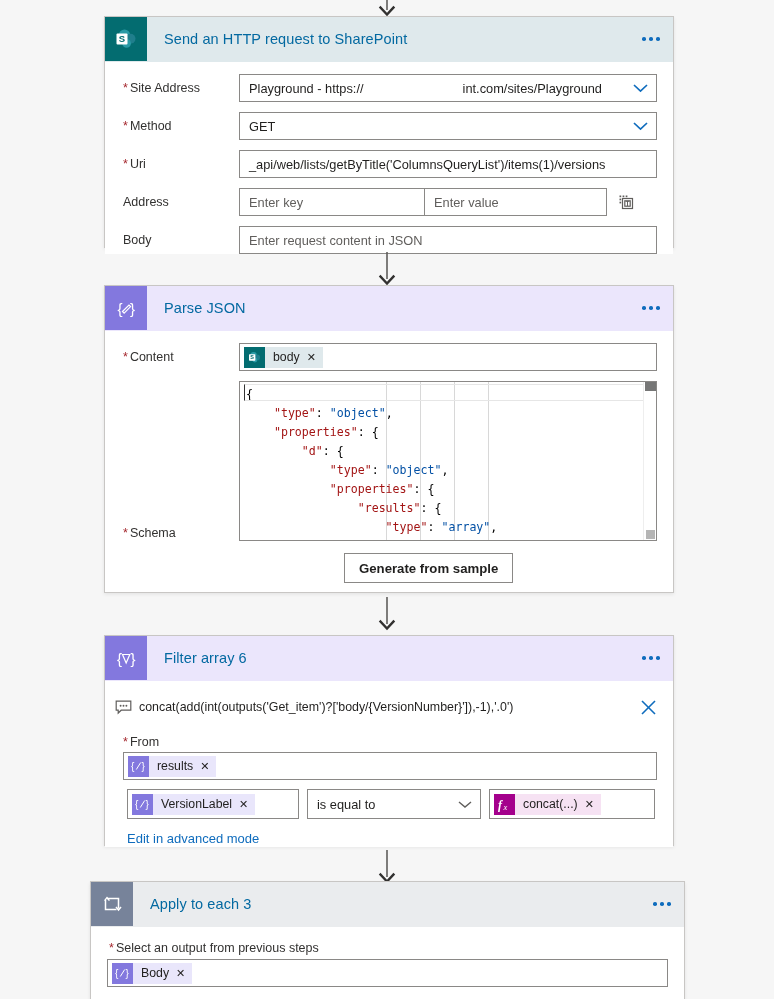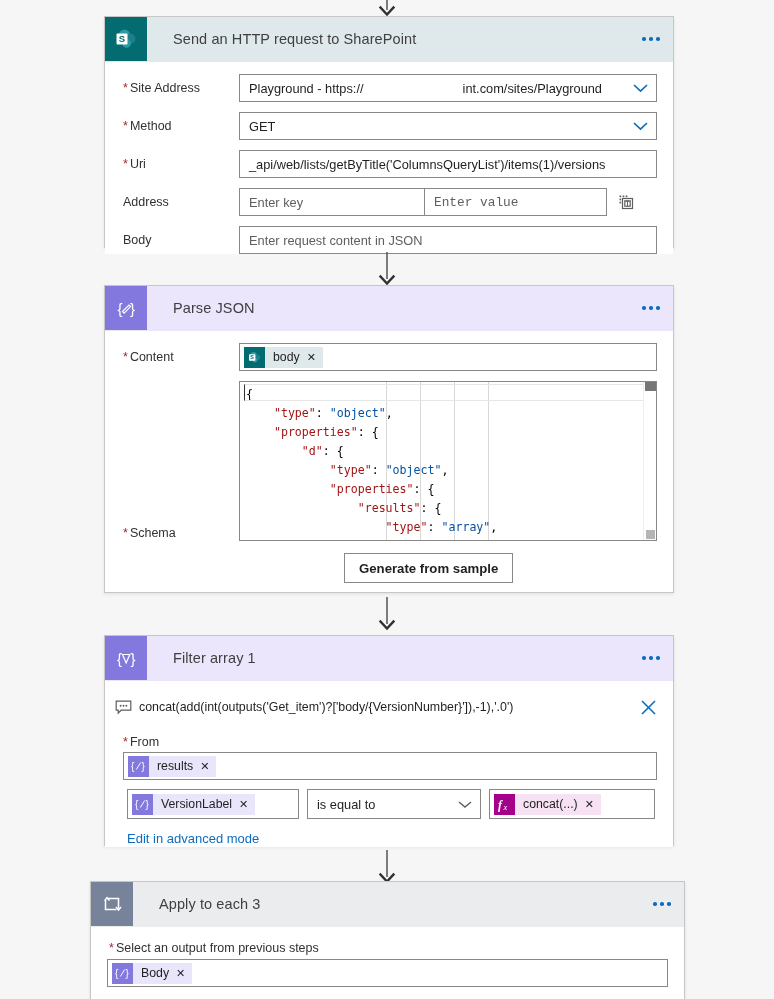--- a/index.html
+++ b/index.html
@@ -45,23 +45,23 @@
     width: 42px;
     min-width: 42px;
     display: flex;
     align-items: center;
     justify-content: center;
   }
   .card-title {
     flex: 1;
     display: flex;
     align-items: center;
-    padding-left: 26px;
+    padding-left: 17px;
     font-size: 14.5px;
-    color: #404040;
+    color: #0369a1;
     letter-spacing: 0.1px;
   }
   .card-ellipsis {
     width: 44px;
     display: flex;
     align-items: center;
     justify-content: center;
     gap: 3.5px;
     cursor: pointer;
   }
@@ -390,21 +390,21 @@
       </div>
 
       <div class="form-row" style="padding-right:0;">
         <div class="form-label">
           <span>Address</span>
         </div>
         <div class="field-split" style="margin-right:0;">
           <div class="field" style="max-width:186px;">
             <span class="placeholder">Enter key</span>
           </div>
-          <div class="field" style="max-width:182px;font-family:Liberation Mono, monospace;">
+          <div class="field" style="max-width:182px;">
             <span class="placeholder">Enter value</span>
           </div>
           <div class="hdr-mode-btn">
             <svg width="17" height="17" viewBox="0 0 17 17">
               <g fill="none" stroke="#605e5c" stroke-width="1.2">
                 <rect x="4.5" y="4.5" width="10" height="10"></rect>
                 <rect x="6.8" y="6.8" width="5.4" height="5.4"></rect>
               </g>
               <g fill="#605e5c">
                 <rect x="1.5" y="1.5" width="1.7" height="1.7"></rect>
@@ -516,21 +516,21 @@
 
   <div class="card" style="left:104px; top:635px; width:570px; height:211px;">
     <div class="card-header hdr-purple">
       <div class="card-icon icon-purple">
         <svg width="26" height="26" viewBox="0 0 26 26">
           <text x="4" y="18.5" font-family="'Liberation Sans',sans-serif" font-size="15" fill="#ffffff">{</text>
           <text x="17.5" y="18.5" font-family="'Liberation Sans',sans-serif" font-size="15" fill="#ffffff">}</text>
           <polygon points="9.5,9.5 16.8,9.5 13.15,18" fill="none" stroke="#ffffff" stroke-width="1.2"></polygon>
         </svg>
       </div>
-      <div class="card-title">Filter array 1</div>
+      <div class="card-title">Filter array 6</div>
       <div class="card-ellipsis">
           <i></i>
           <i></i>
           <i></i>
         </div>
     </div>
 
     <div class="card-body">
 
       <div class="filter-comment" style="border-bottom:none; margin-top:8px;">

